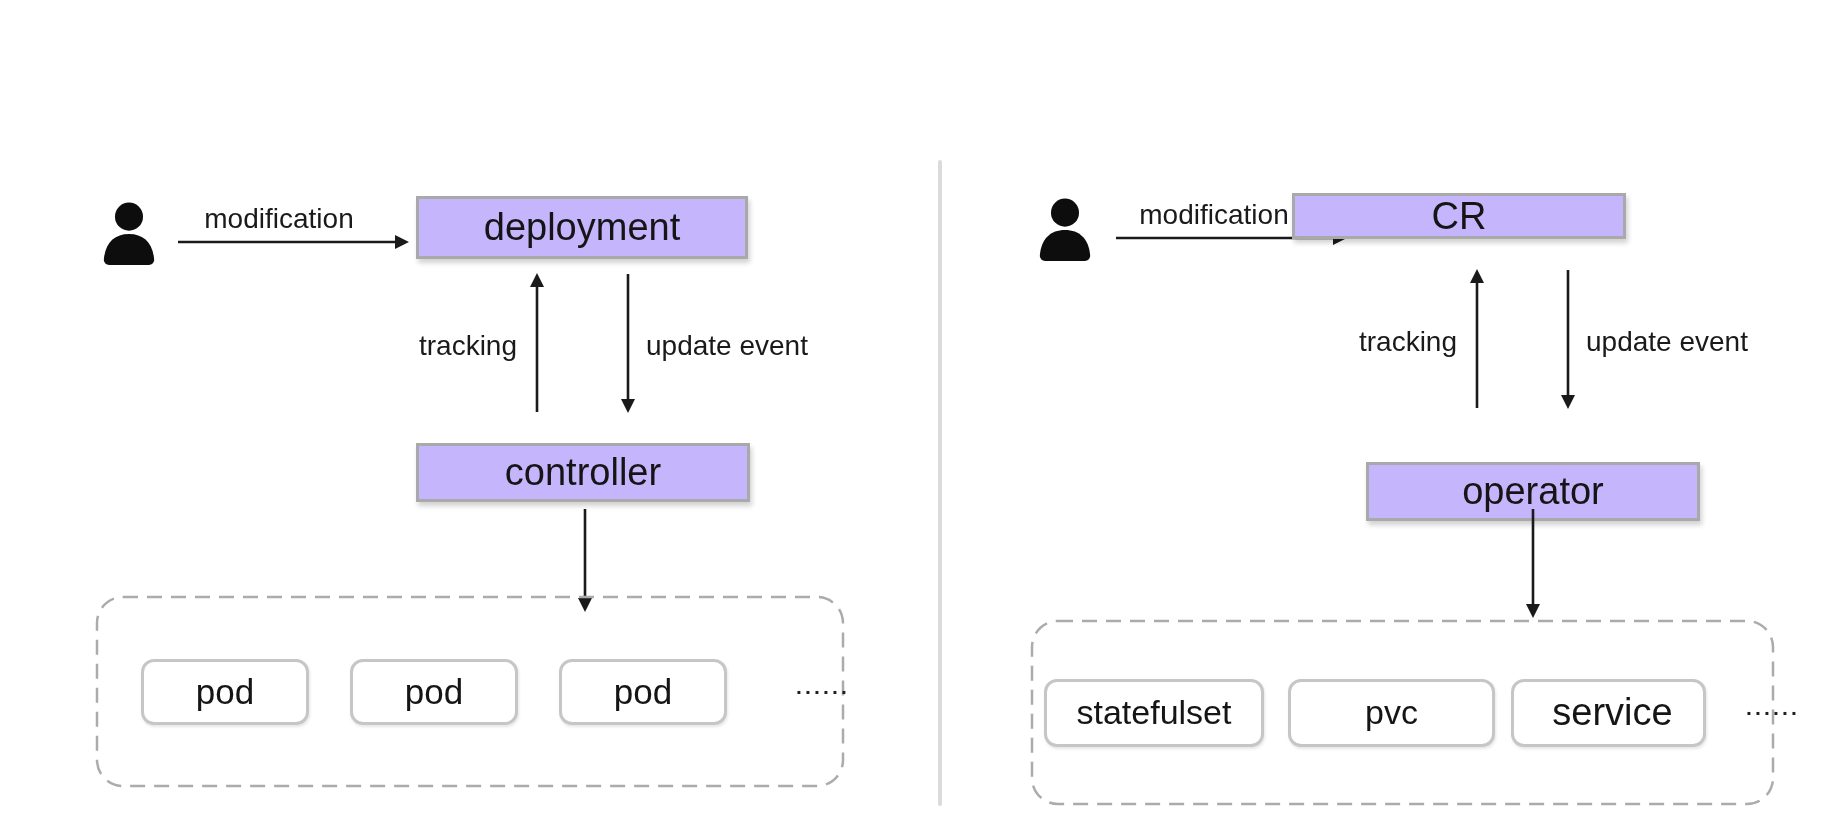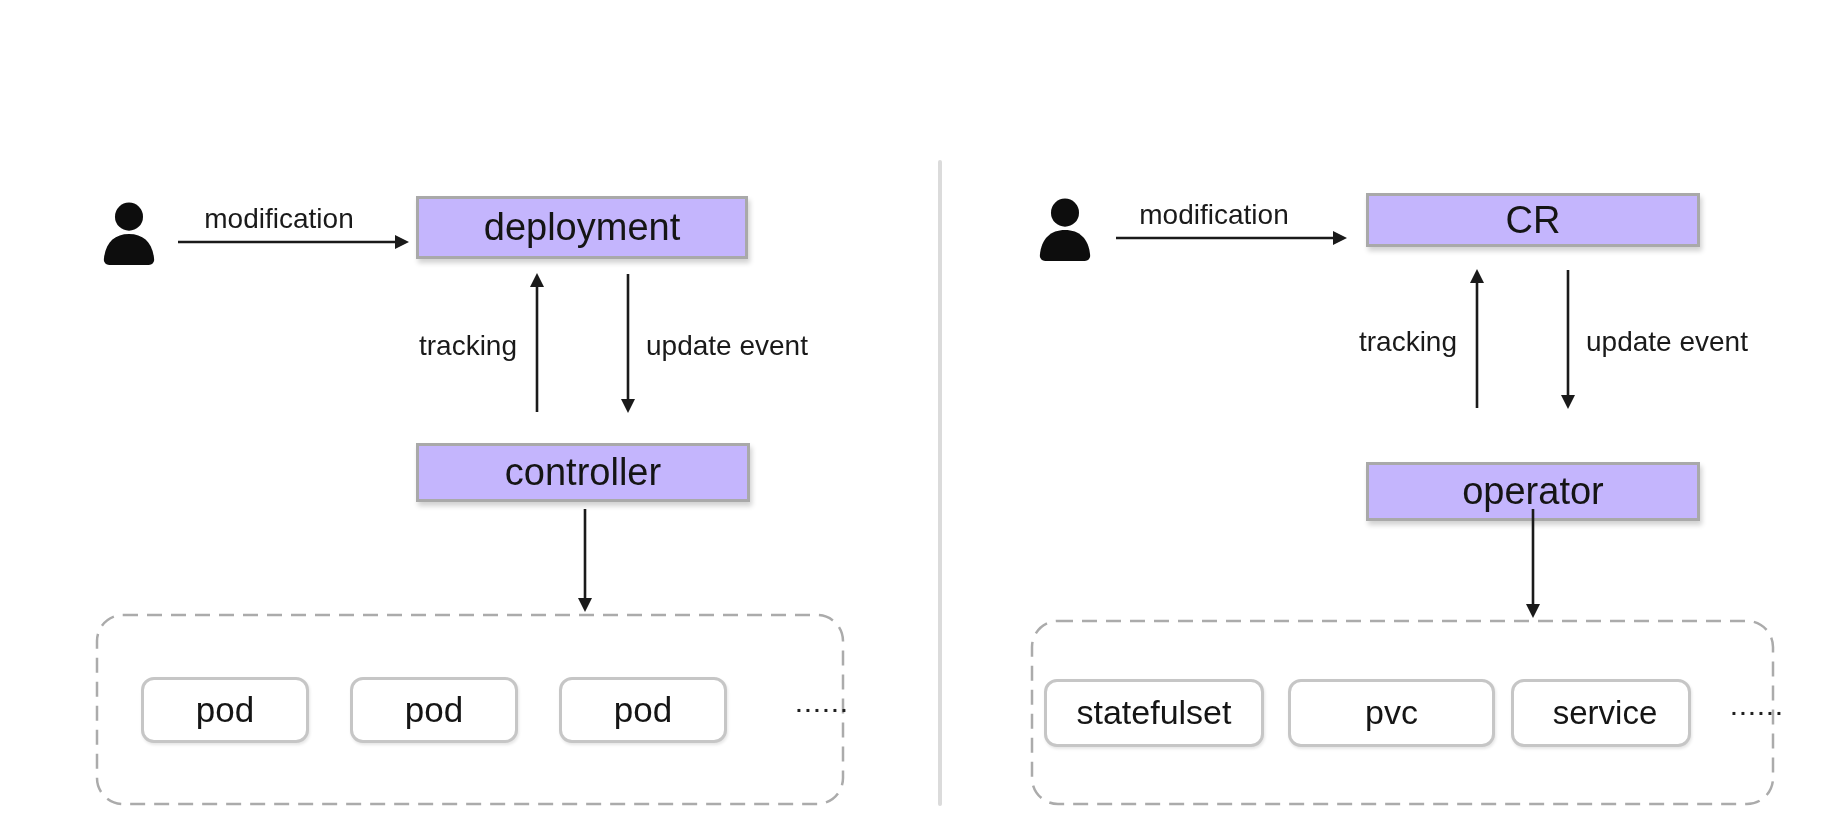--- a/index.html
+++ b/index.html
@@ -73,21 +73,21 @@
 
   <div class="lbl" style="left:646px;top:330px;">update event</div>
 
   <div class="node" style="left:416px;top:443px;width:334px;height:59px;">controller</div>
 
   <svg class="arrow" style="left:574px;top:507px;" width="22" height="108">
     <line x1="11" y1="2" x2="11" y2="93"></line>
     <polygon points="4,91 11,105 18,91"></polygon>
   </svg>
 
-  <div class="dashed-box" style="left:95px;top:613px;width:750px;height:193px;">
+  <div class="dashed-box" style="left:95px;top:595px;width:750px;height:193px;">
     <svg class="dash-rect" viewBox="0 0 750 193" preserveAspectRatio="none">
       <rect x="2" y="2" width="746" height="189" rx="26" fill="none" stroke="#ABABAB" stroke-width="2.5" stroke-dasharray="15 9"></rect>
     </svg>
     <div class="dash-content" style="padding-left:46px;gap:41px;">
       <div class="rnode" style="width:168px;height:66px;">pod</div>
       <div class="rnode" style="width:168px;height:66px;">pod</div>
       <div class="rnode" style="width:168px;height:66px;">pod</div>
       <div class="dots" style="margin-left:28px;">······</div>
     </div>
   </div>
@@ -99,21 +99,21 @@
     </svg>
   </div>
 
   <div class="lbl" style="left:1121px;top:199px;width:186px;text-align:center;">modification</div>
 
   <svg class="arrow" style="left:1114px;top:227px;" width="236" height="22">
     <line x1="2" y1="11" x2="220" y2="11"></line>
     <polygon points="219,4 233,11 219,18"></polygon>
   </svg>
 
-  <div class="node" style="left:1366px;top:193px;width:334px;height:54px;">CR</div>
+  <div class="node" style="left:1292px;top:193px;width:334px;height:46px;">CR</div>
 
   <svg class="arrow" style="left:1466px;top:268px;" width="22" height="142">
     <line x1="11" y1="140" x2="11" y2="13"></line>
     <polygon points="4,15 11,1 18,15"></polygon>
   </svg>
 
   <svg class="arrow" style="left:1557px;top:268px;" width="22" height="142">
     <line x1="11" y1="2" x2="11" y2="129"></line>
     <polygon points="4,127 11,141 18,127"></polygon>
   </svg>
@@ -129,18 +129,18 @@
     <polygon points="4,97 11,111 18,97"></polygon>
   </svg>
 
   <div class="dashed-box" style="left:1030px;top:619px;width:745px;height:187px;">
     <svg class="dash-rect" viewBox="0 0 745 187" preserveAspectRatio="none">
       <rect x="2" y="2" width="741" height="183" rx="26" fill="none" stroke="#ABABAB" stroke-width="2.5" stroke-dasharray="15 9"></rect>
     </svg>
     <div class="dash-content" style="padding-left:14px;gap:16px;">
       <div class="rnode" style="width:220px;height:68px;font-size:34px;">statefulset</div>
       <div class="rnode" style="width:207px;height:68px;font-size:34px;margin-left:8px;">pvc</div>
-      <div class="rnode" style="width:180px;height:68px;font-size:33px;padding-left:8px;">service</div>
+      <div class="rnode" style="width:195px;height:68px;font-size:38px;padding-left:8px;">service</div>
       <div class="dots" style="margin-left:24px;">······</div>
     </div>
   </div>
 
 </div>
 
 </body></html>

